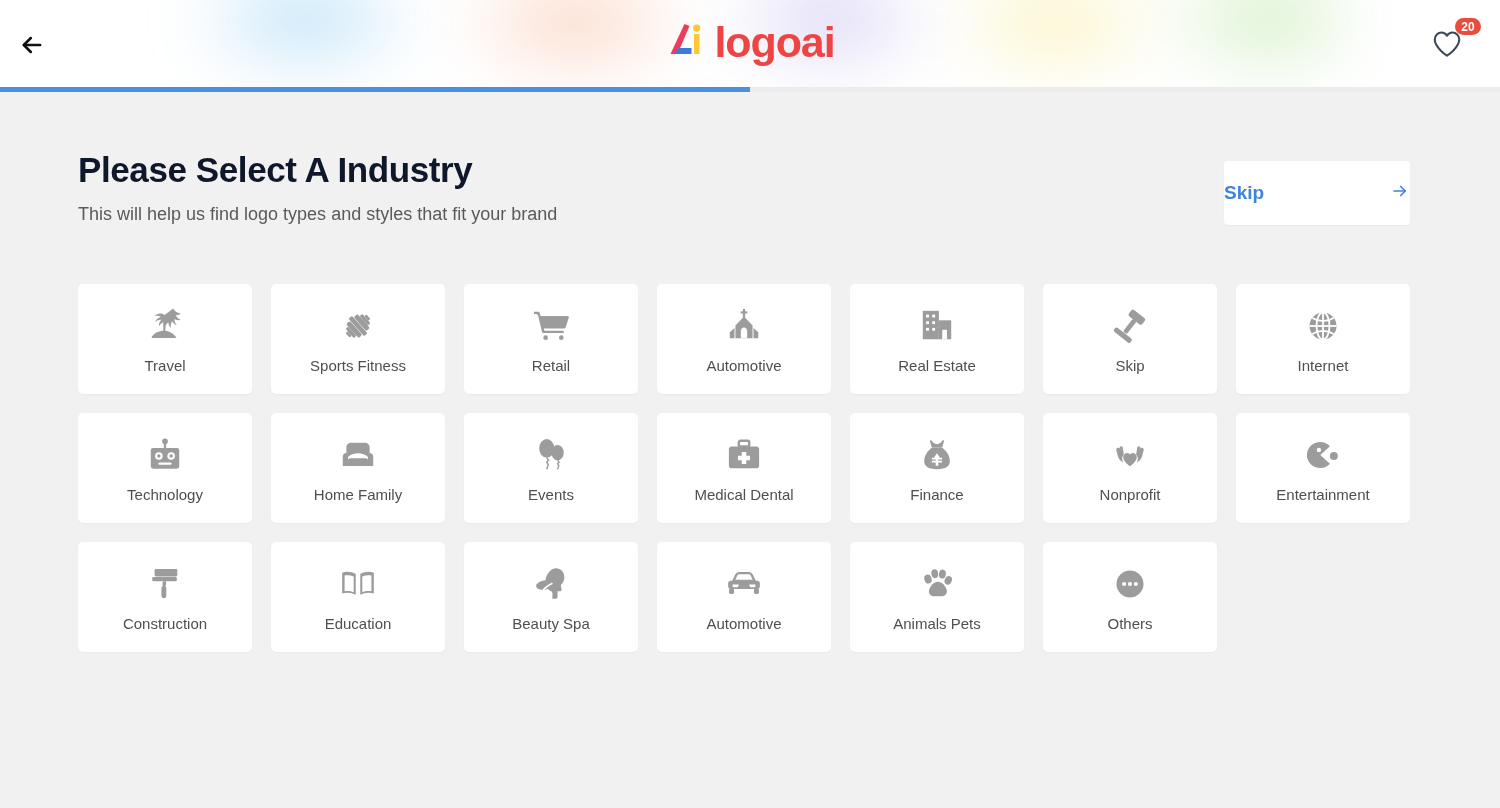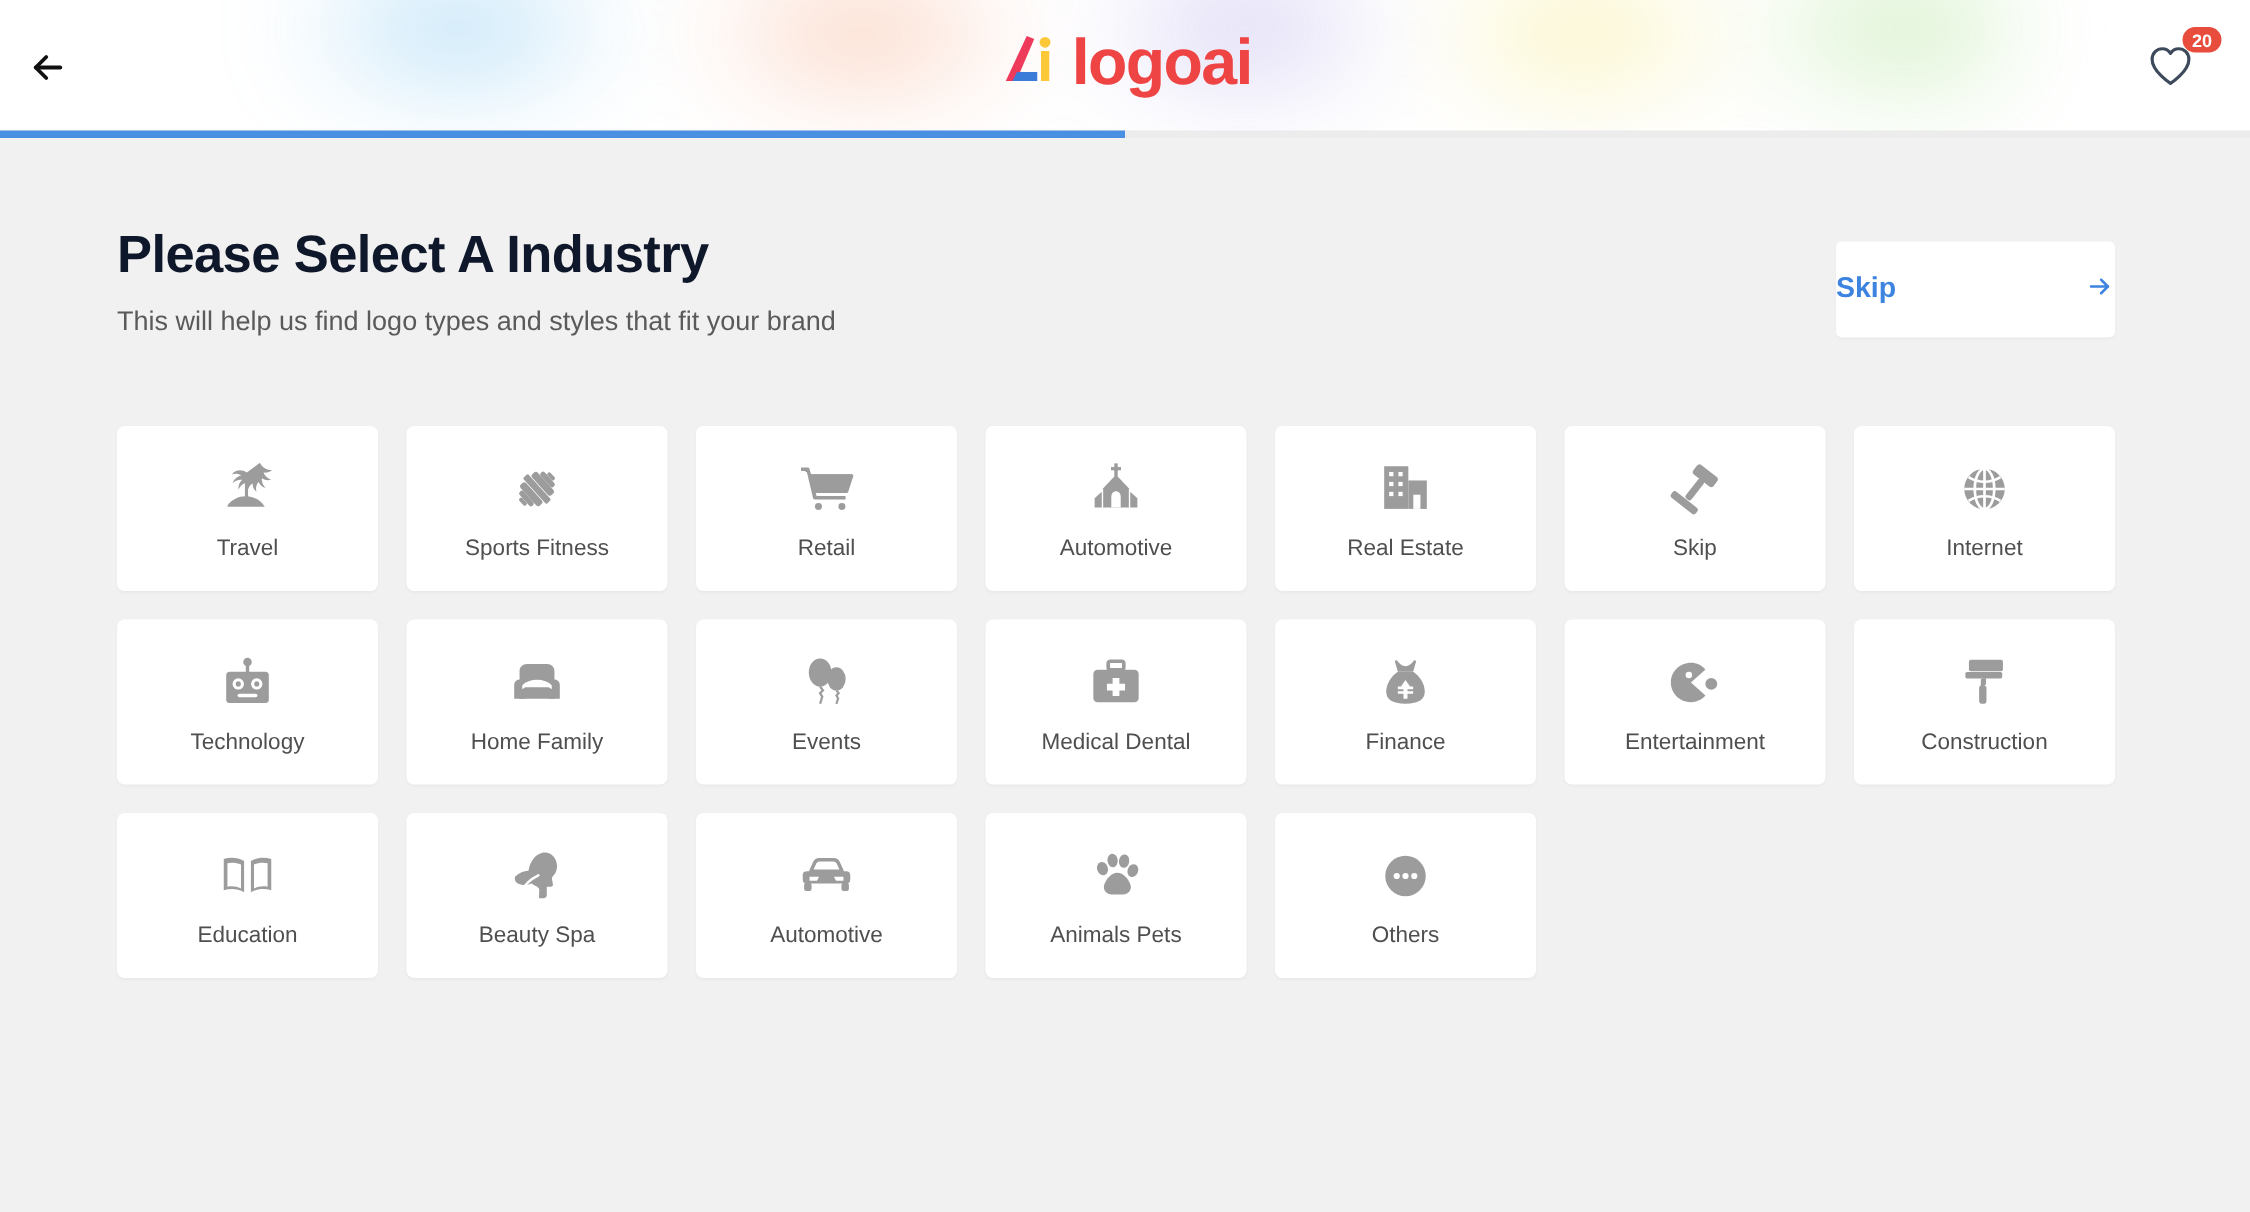--- a/index.html
+++ b/index.html
@@ -332,20 +332,30 @@
             <svg id="i-money-bag-icon" width="34" height="36" viewBox="0 0 36 38" fill="currentColor">
     <path d="M12 3.5c2 2.8 3.8 4 6 4s4-1.2 6-4c.8-.5 1.6.2 1.4 1L23.5 11h-11L10.6 4.5c-.2-.8.6-1.5 1.4-1z"></path>
     <path d="M13 11h10c5 3.4 8.6 8.9 8.6 14.4 0 5.4-4 8.6-13.6 8.6S4.4 30.8 4.4 25.4C4.4 19.9 8 14.4 13 11z"></path>
     <path d="M18 17.2l3.2 4.6h2.2v1.9h-4v1.4h4v1.9h-4v3.4h-2.8v-3.4h-4v-1.9h4v-1.4h-4v-1.9h2.2z" fill="#fff"></path>
   </svg>
           </div>
           <div class="card-label">Finance</div>
         </div>
         <div class="card">
           <div class="card-icon">
+            <svg id="i-hands-heart-icon" width="38" height="34" viewBox="0 0 42 36" fill="currentColor">
+    <path d="M21 30.5c-.1 0-7.5-4.8-7.5-9.9 0-2.7 2.1-4.7 4.4-4.7 1.6 0 2.6.9 3.1 1.7.5-.8 1.5-1.7 3.1-1.7 2.3 0 4.4 2 4.4 4.7 0 5.1-7.4 9.9-7.5 9.9z"></path>
+    <path d="M10.5 8.5c1.3-.5 2.4.4 2.6 1.8l1.1 7.3c-1.2 1-1.9 2.4-1.9 4.2 0 1.6.5 3.1 1.2 4.5-2.5-1.1-4.6-3.3-5.6-6.1L6 13.3c-.5-1.4.1-2.7 1.3-3.2 1.1-.4 2.3.1 2.8 1.3l.9 2.3-1.2-3.6c-.4-1-.1-1.4.7-1.6z"></path>
+    <path d="M31.5 8.5c.8.2 1.1.6.7 1.6l-1.2 3.6.9-2.3c.5-1.2 1.7-1.7 2.8-1.3 1.2.5 1.8 1.8 1.3 3.2l-1.9 6.9c-1 2.8-3.1 5-5.6 6.1.7-1.4 1.2-2.9 1.2-4.5 0-1.8-.7-3.2-1.9-4.2l1.1-7.3c.2-1.4 1.3-2.3 2.6-1.8z"></path>
+  </svg>
+          </div>
+          <div class="card-label">Nonprofit</div>
+        </div>
+        <div class="card">
+          <div class="card-icon">
             <svg id="i-pacman-icon" width="38" height="34" viewBox="0 0 42 36" fill="currentColor">
     <path d="M18 3.5c4.3 0 8.1 1.9 10.7 4.9L18 18 28.7 27.6C26.1 30.6 22.3 32.5 18 32.5 9.8 32.5 3.2 26 3.2 18S9.8 3.5 18 3.5z"></path>
     <circle cx="16.5" cy="12.5" r="2.4" fill="#fff"></circle>
     <circle cx="33" cy="19" r="4.4"></circle>
   </svg>
           </div>
           <div class="card-label">Entertainment</div>
         </div>
         <div class="card">
           <div class="card-icon">

